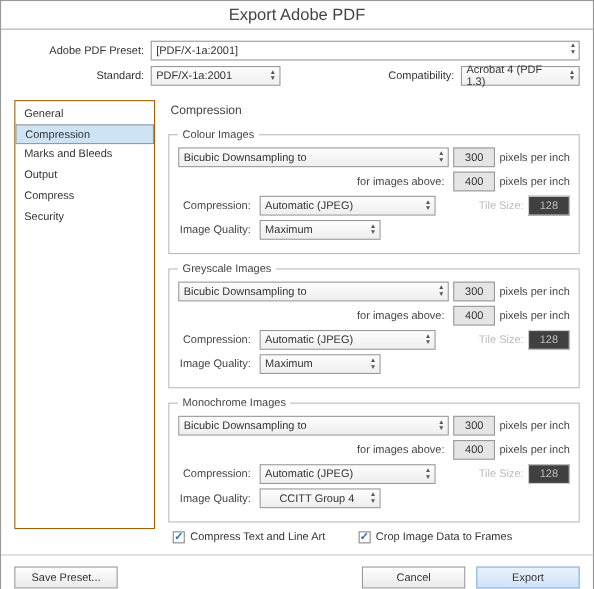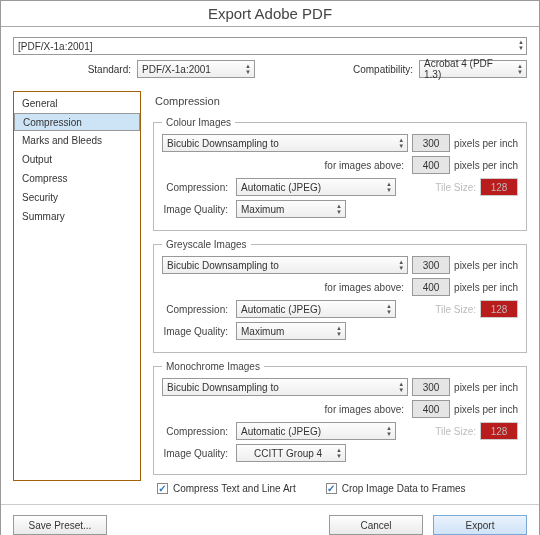--- a/index.html
+++ b/index.html
@@ -20,39 +20,40 @@
   .main { flex: 1; }
   .main h2 { font-size: 11px; font-weight: normal; margin: 4px 0 10px 2px; color: #444; }
   fieldset { border: 1px solid #bbb; margin: 0 0 8px 0; padding: 6px 8px 8px 8px; }
   legend { font-size: 10px; color: #444; padding: 0 4px; }
   .row { display: flex; align-items: center; margin-bottom: 4px; gap: 4px; }
   .row .field-lbl { width: 70px; text-align: right; padding-right: 4px; color: #444; }
   .sel { height: 18px; border: 1px solid #999; display: flex; align-items: center; padding: 0 18px 0 4px; position: relative; background: linear-gradient(#fdfdfd,#eee); min-width: 110px; }
   .num { width: 38px; height: 18px; border: 1px solid #999; text-align: center; background: #e5e5e5; display: flex; align-items: center; justify-content: center; }
   .unit { color: #444; }
   .tile { color: #bbb; }
-  .num.disabled { color: #bbb; border-color: #ccc; background: #b91c1c; }
+  .num.disabled { color: #bbb; border-color: #ccc; background: #404040; }
   .checks { display: flex; gap: 30px; margin-top: 6px; margin-left: 4px; }
   .chk { display: flex; align-items: center; gap: 5px; }
   .chkbox { width: 11px; height: 11px; border: 1px solid #888; background: #fff; display: flex; align-items: center; justify-content: center; color: #2a73b9; font-size: 10px; line-height: 10px; font-weight: bold; }
   .bottom { border-top: 1px solid #ccc; padding: 10px 12px; display: flex; align-items: center; }
   .btn { height: 20px; min-width: 94px; border: 1px solid #999; background: linear-gradient(#fefefe,#eaeaea); display: flex; align-items: center; justify-content: center; cursor: default; padding: 0 10px; font-size: 10px; }
   .btn.primary { background: linear-gradient(#eaf2fc,#cfe3f8); border-color: #7aa9d6; }
   .bottom .spacer { flex: 1; }
   .steparr { position: absolute; right: 3px; top: 2px; font-size: 6px; line-height: 6px; color: #555; display: flex; flex-direction: column; }
   .for-above { margin-left: auto; padding-right: 4px; color: #444; }
 </style>
 </head>
 <body>
 
 <div class="window">
   <div class="titlebar">Export Adobe PDF</div>
 
   <div class="top-area">
     <div class="toprow">
+      <span class="lbl">Adobe PDF Preset:</span>
       <div class="preset-select">
         <span>[PDF/X-1a:2001]</span>
         <span class="stepper">▲<br>▼</span>
       </div>
     </div>
     <div class="toprow">
       <span class="lbl">Standard:</span>
       <div class="small-select" style="width:118px;">
         <span>PDF/X-1a:2001</span>
         <span class="steparr">▲<br>▼</span>
@@ -66,21 +67,20 @@
   </div>
 
   <div class="body-area">
     <div class="sidebar">
       <div class="item">General</div>
       <div class="item sel">Compression</div>
       <div class="item">Marks and Bleeds</div>
       <div class="item">Output</div>
       <div class="item">Compress</div>
       <div class="item">Security</div>
-      <div class="item">Summary</div>
     </div>
 
     <div class="main">
       <h2>Compression</h2>
 
       <fieldset>
         <legend>Colour Images</legend>
         <div class="row">
           <div class="sel" style="flex:1;">
             <span>Bicubic Downsampling to</span>

